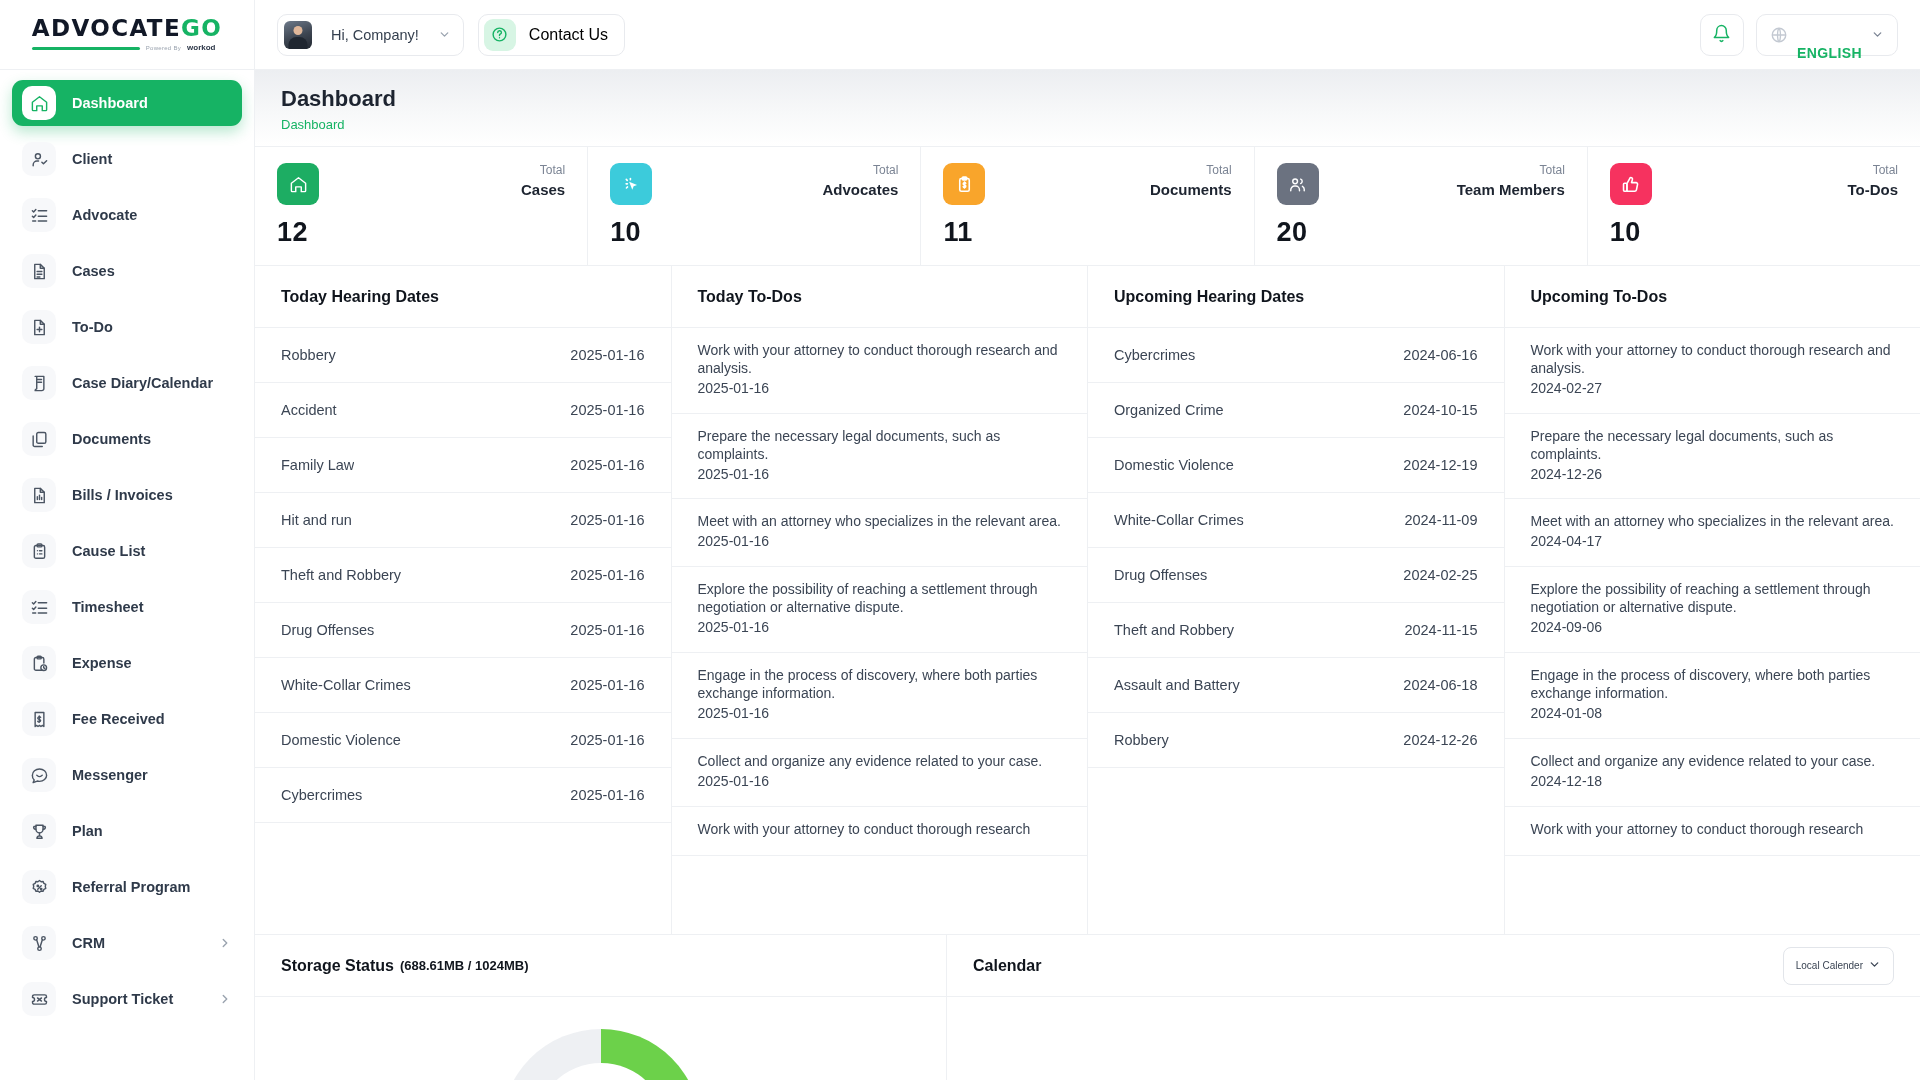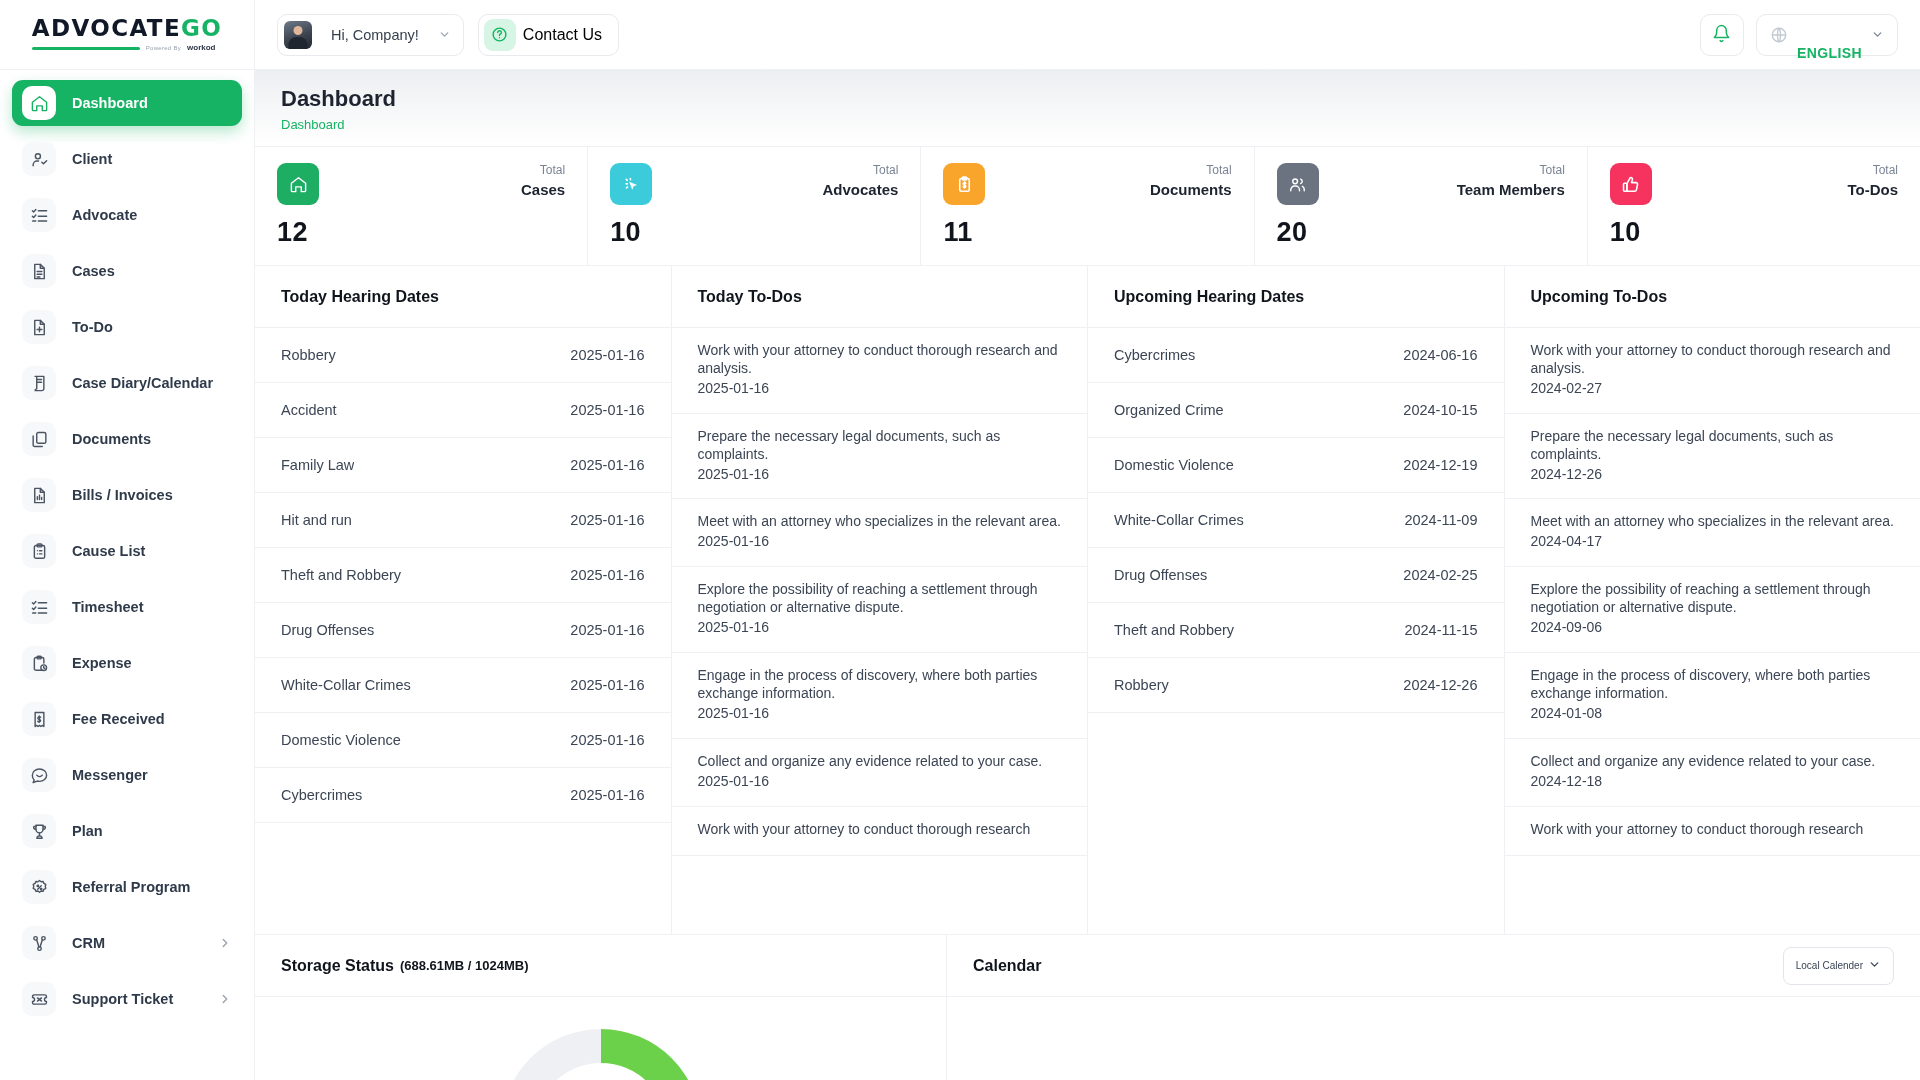--- a/index.html
+++ b/index.html
@@ -86,21 +86,21 @@
     content:""; position:absolute; left:50%; top:5px; width:9px; height:9px;
     background:#e0b79a; border-radius:50%; transform:translateX(-50%);
   }
   .avatar::before{
     content:""; position:absolute; left:50%; bottom:0; width:19px; height:12px;
     background:#1f2630; border-radius:8px 8px 0 0; transform:translateX(-50%);
   }
   .chip .txt { font-size: 14.5px; color: #343f4e; font-weight: 500; }
   .chip .cv { color:#9aa3af; display:flex; }
   .contact-chip {
-    display: flex; align-items: center; gap: 7px;
+    display: flex; align-items: center; gap: 13px;
     height: 42px; border: 1px solid #e8eaee; border-radius: 10px;
     padding: 0 16px 0 5px; background:#fff; margin-left: 14px; cursor:pointer;
   }
   .contact-ico {
     width: 32px; height: 32px; border-radius: 9px; background:#d7f5e4;
     display:flex; align-items:center; justify-content:center; color:#16b364;
   }
   .topbar-right { margin-left: auto; display: flex; align-items: center; gap: 12px; }
   .bell-btn {
     width: 44px; height: 42px; border: 1px solid #e8eaee; border-radius: 10px;
@@ -647,20 +647,24 @@
             </div>
             <div class="row">
               <span class="t">Drug Offenses</span>
               <span class="d">2024-02-25</span>
             </div>
             <div class="row">
               <span class="t">Theft and Robbery</span>
               <span class="d">2024-11-15</span>
             </div>
             <div class="row">
+              <span class="t">Assault and Battery</span>
+              <span class="d">2024-06-18</span>
+            </div>
+            <div class="row">
               <span class="t">Robbery</span>
               <span class="d">2024-12-26</span>
             </div>
           </div>
       </section>
       <section class="panel">
         <div class="panel-head">Upcoming To-Dos</div>
         <div class="panel-body" id="upcoming-todos">
             <div class="todo">
               <div class="txt">Work with your attorney to conduct thorough research and analysis.</div>

